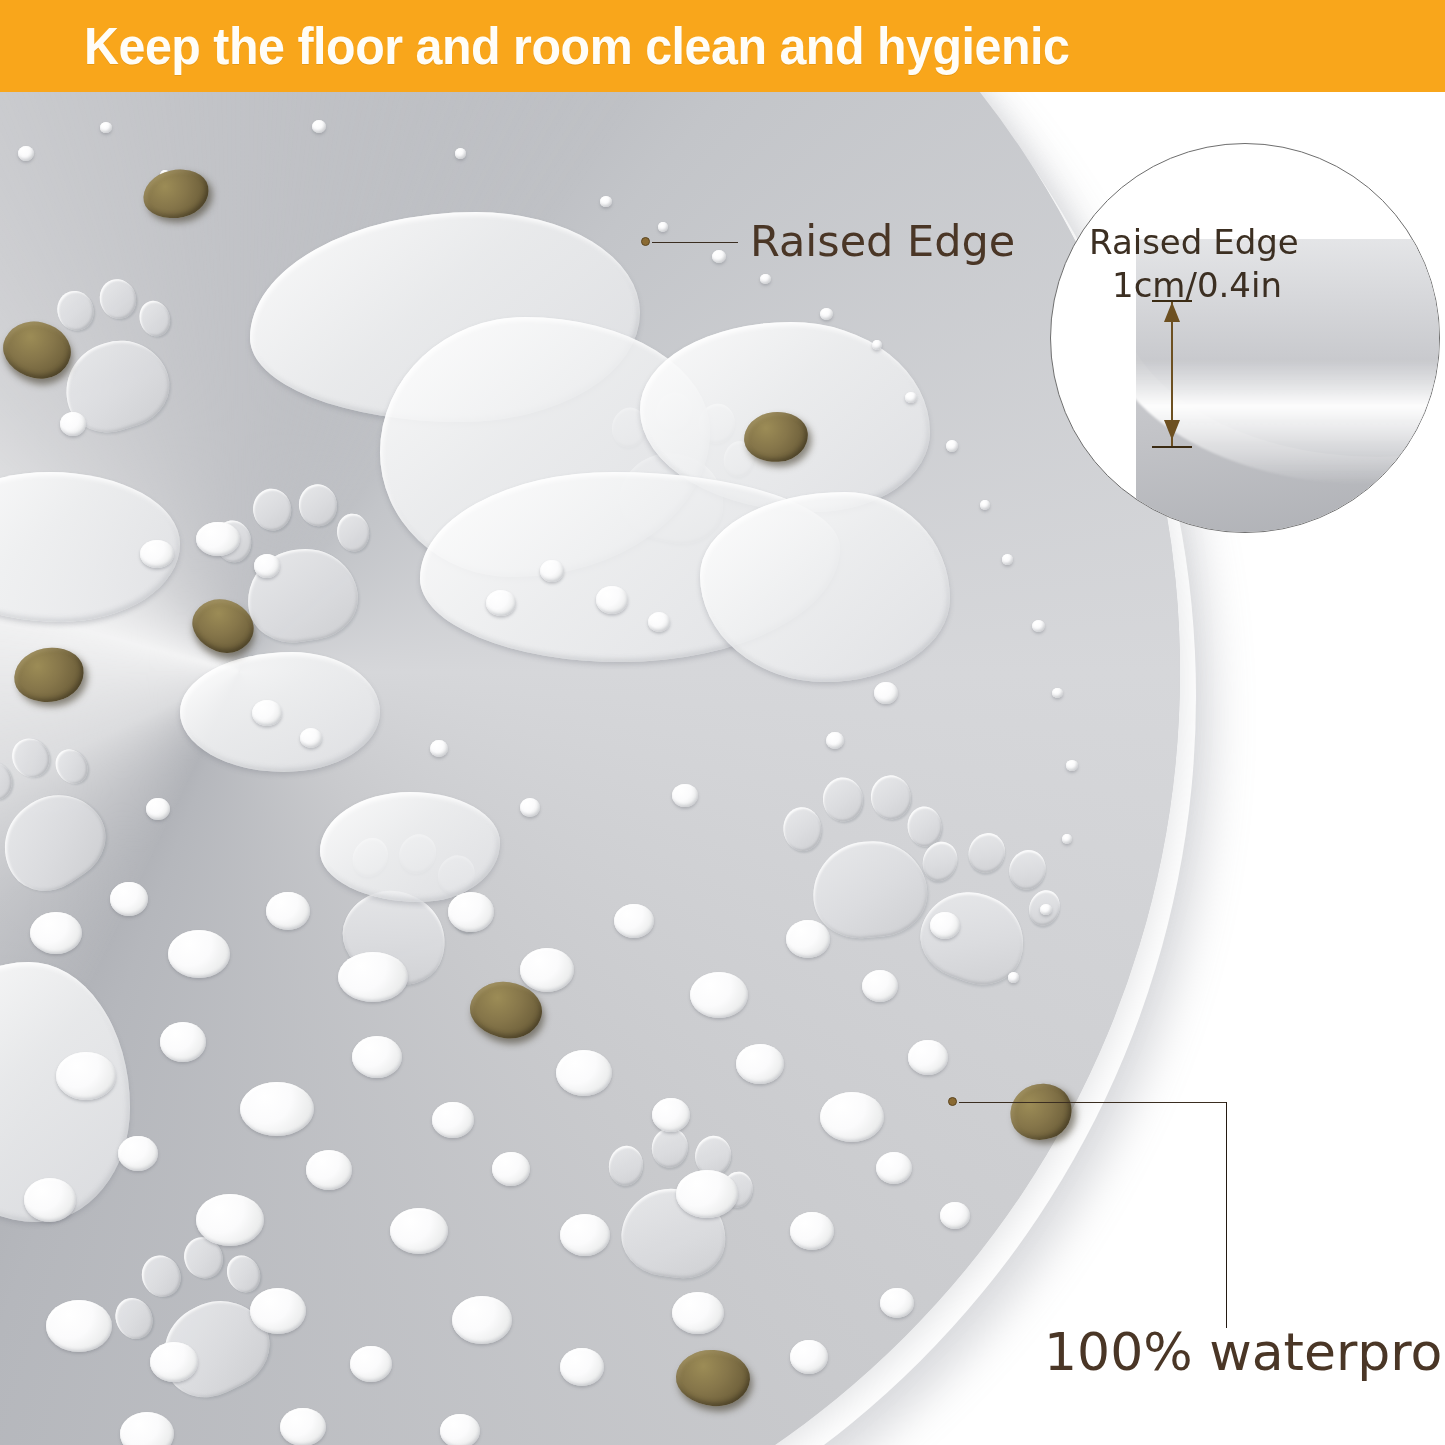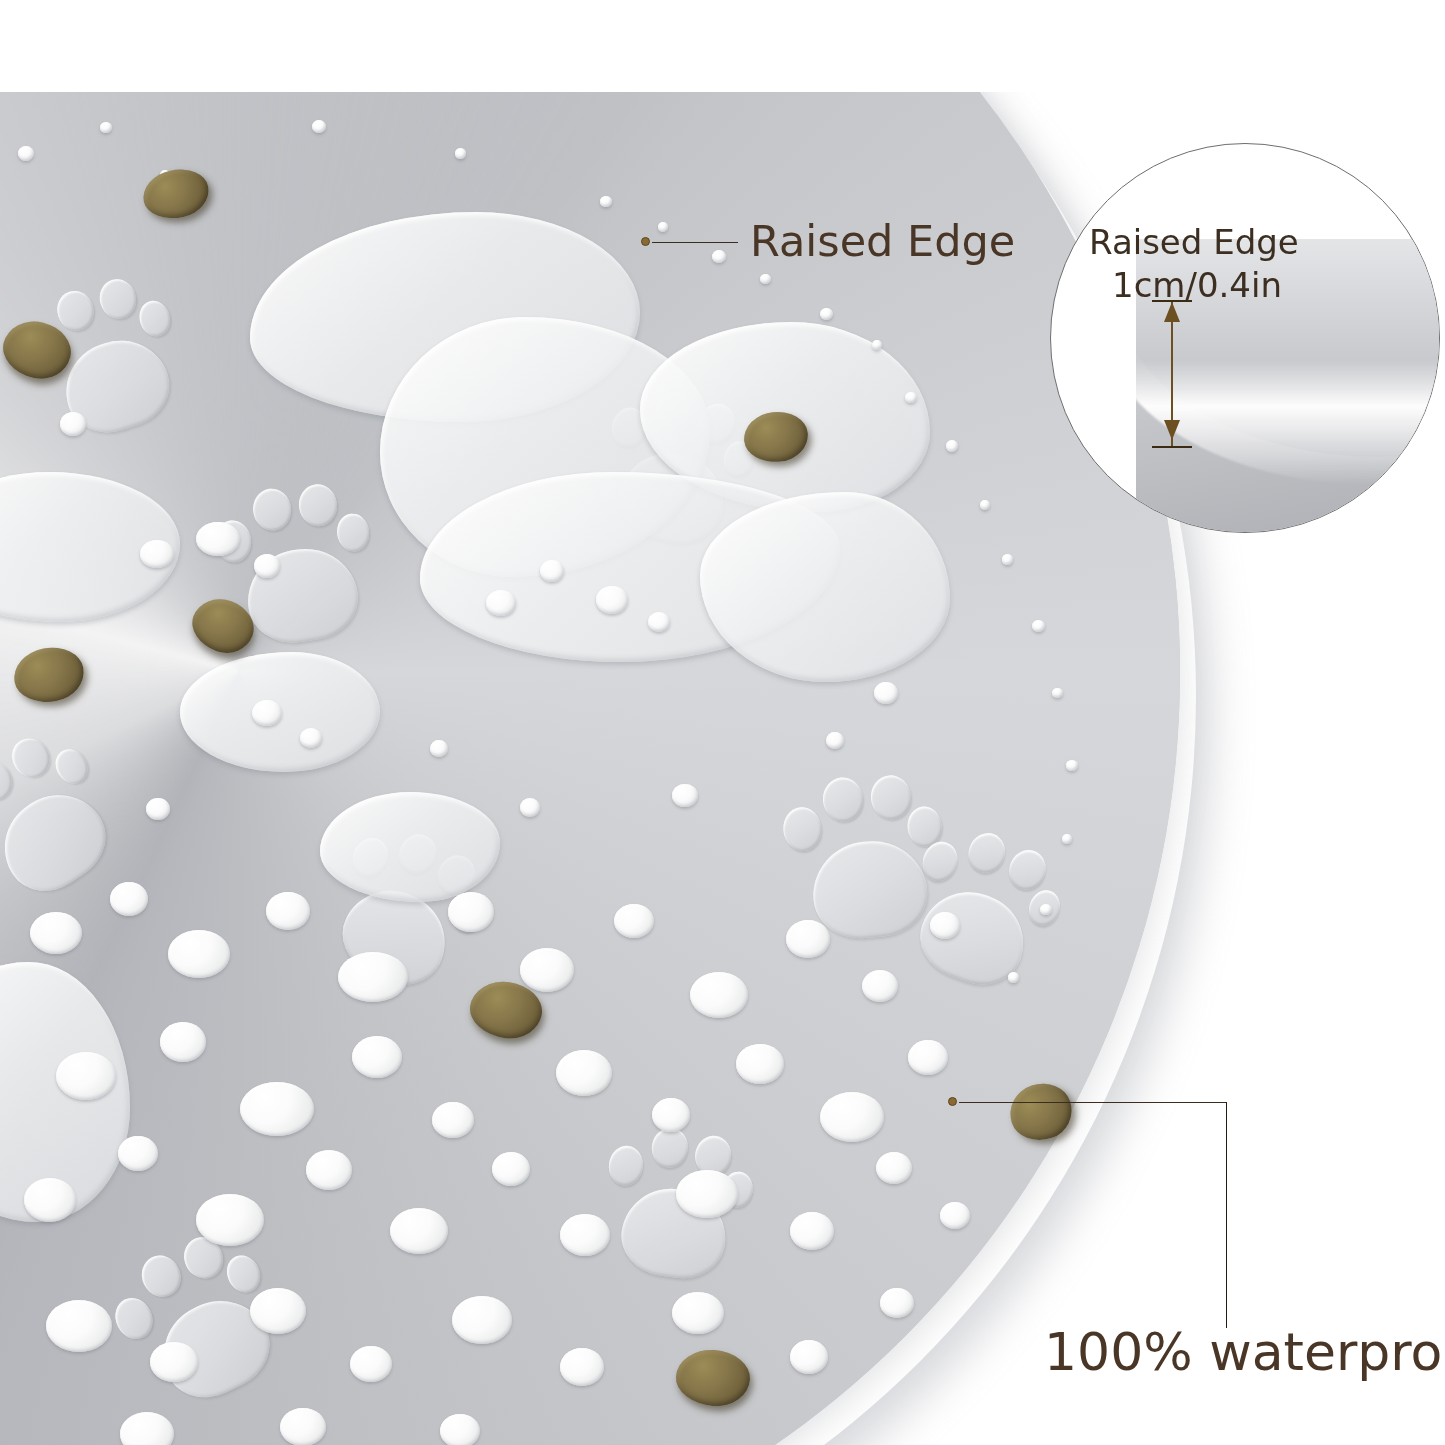--- a/index.html
+++ b/index.html
@@ -177,20 +177,23 @@
   #dim-arrow-top{position:absolute;left:12px;top:6px;width:0;height:0;
     border-left:8px solid transparent;border-right:8px solid transparent;border-bottom:20px solid #6d5021;}
   #dim-arrow-bot{position:absolute;left:12px;top:124px;width:0;height:0;
     border-left:8px solid transparent;border-right:8px solid transparent;border-top:20px solid #6d5021;}
 </style>
 </head>
 <body>
 
 <div id="stage">
 
+  <div id="banner">
+    <div id="banner-text">Keep the floor and room clean and hygienic</div>
+  </div>
 
   <div id="photo">
 
     <div id="mat-wrap">
       <div id="mat-shadow"></div>
       <div id="mat"></div>
       <div id="tray-shadow"></div>
       <div id="rim"></div>
       <div id="rim-gloss"></div>
 

